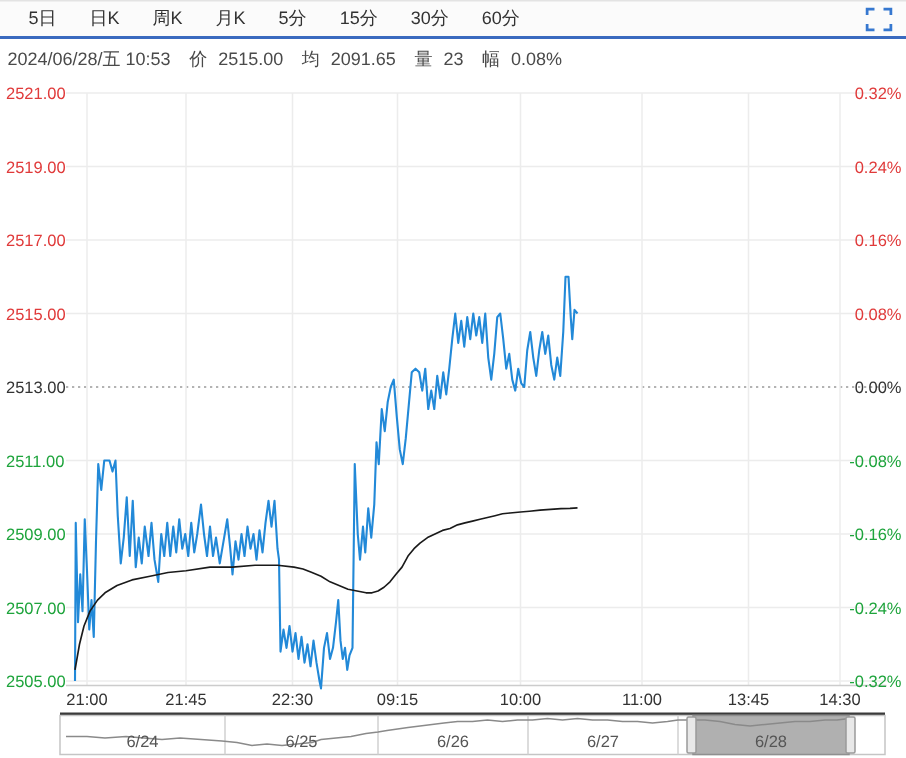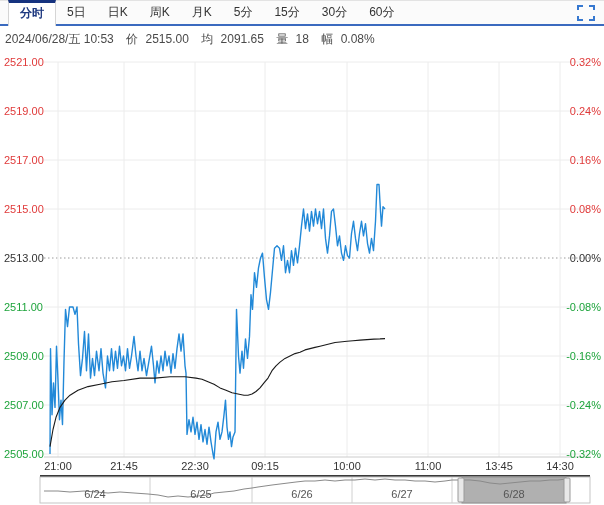--- a/index.html
+++ b/index.html
@@ -23,21 +23,20 @@
   .infobar span{margin-right:4px;}
   .infobar .grp{margin-right:9px;text-align:center;}
   
   #chart-svg{position:absolute;left:0;top:52px;}
   text{font-family:"Liberation Sans","DejaVu Sans",sans-serif;}
 </style>
 </head>
 <body>
 
 <div class="tabbar" id="tabbar">
-    <div class="tab active">分时</div>
     <div class="tab">5日</div>
     <div class="tab">日K</div>
     <div class="tab">周K</div>
     <div class="tab">月K</div>
     <div class="tab">5分</div>
     <div class="tab">15分</div>
     <div class="tab">30分</div>
     <div class="tab">60分</div>
   </div>
 
@@ -48,21 +47,21 @@
     <path d="M6 15 H1 V11"></path>
 </svg>
 
 <div class="infobar">
   <span class="grp">2024/06/28/五 10:53</span>
   <span>价</span>
   <span class="grp">2515.00</span>
   <span>均</span>
   <span class="grp">2091.65</span>
   <span>量</span>
-  <span class="grp">18</span>
+  <span class="grp">23</span>
   <span>幅</span>
   <span class="grp">0.08%</span>
 </div>
 
 <svg id="chart-svg" width="604" height="453" viewBox="0 52 604 453">
   <defs>
       <clipPath id="plotclip">
         <rect x="44" y="56" width="548" height="406"></rect>
       </clipPath>
     </defs>

